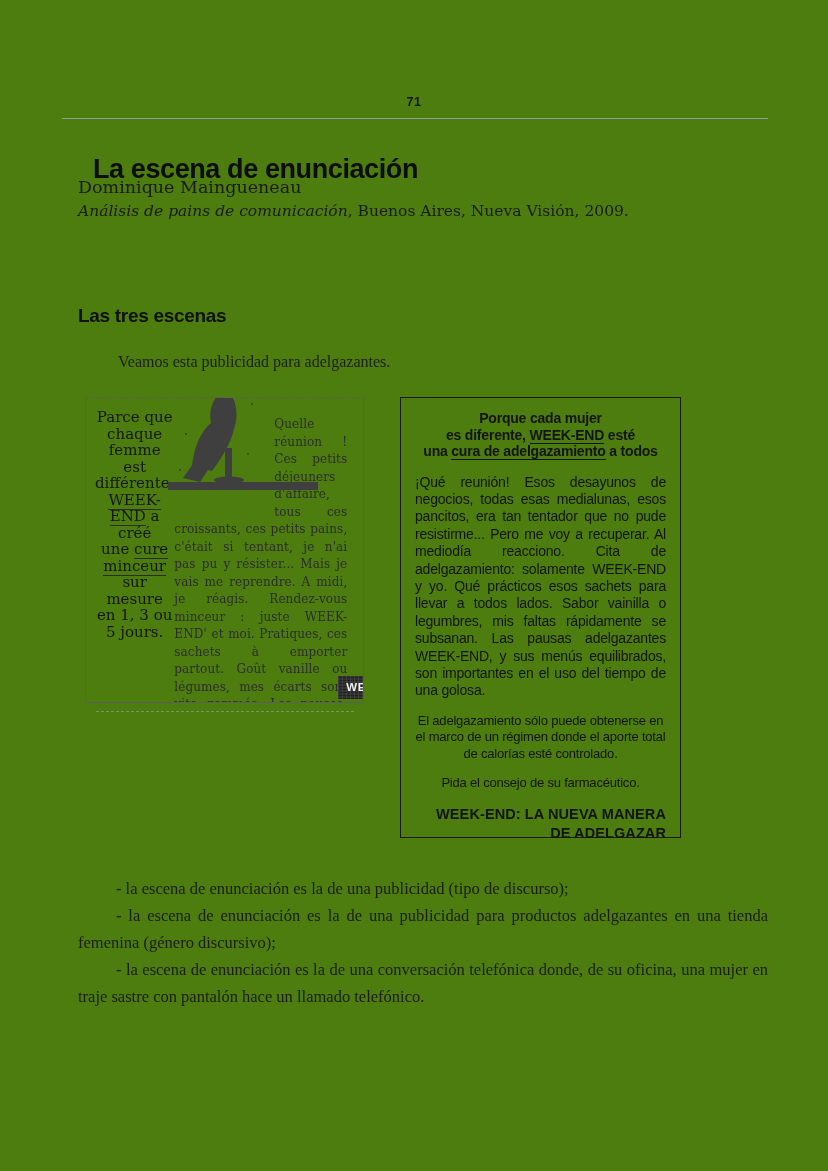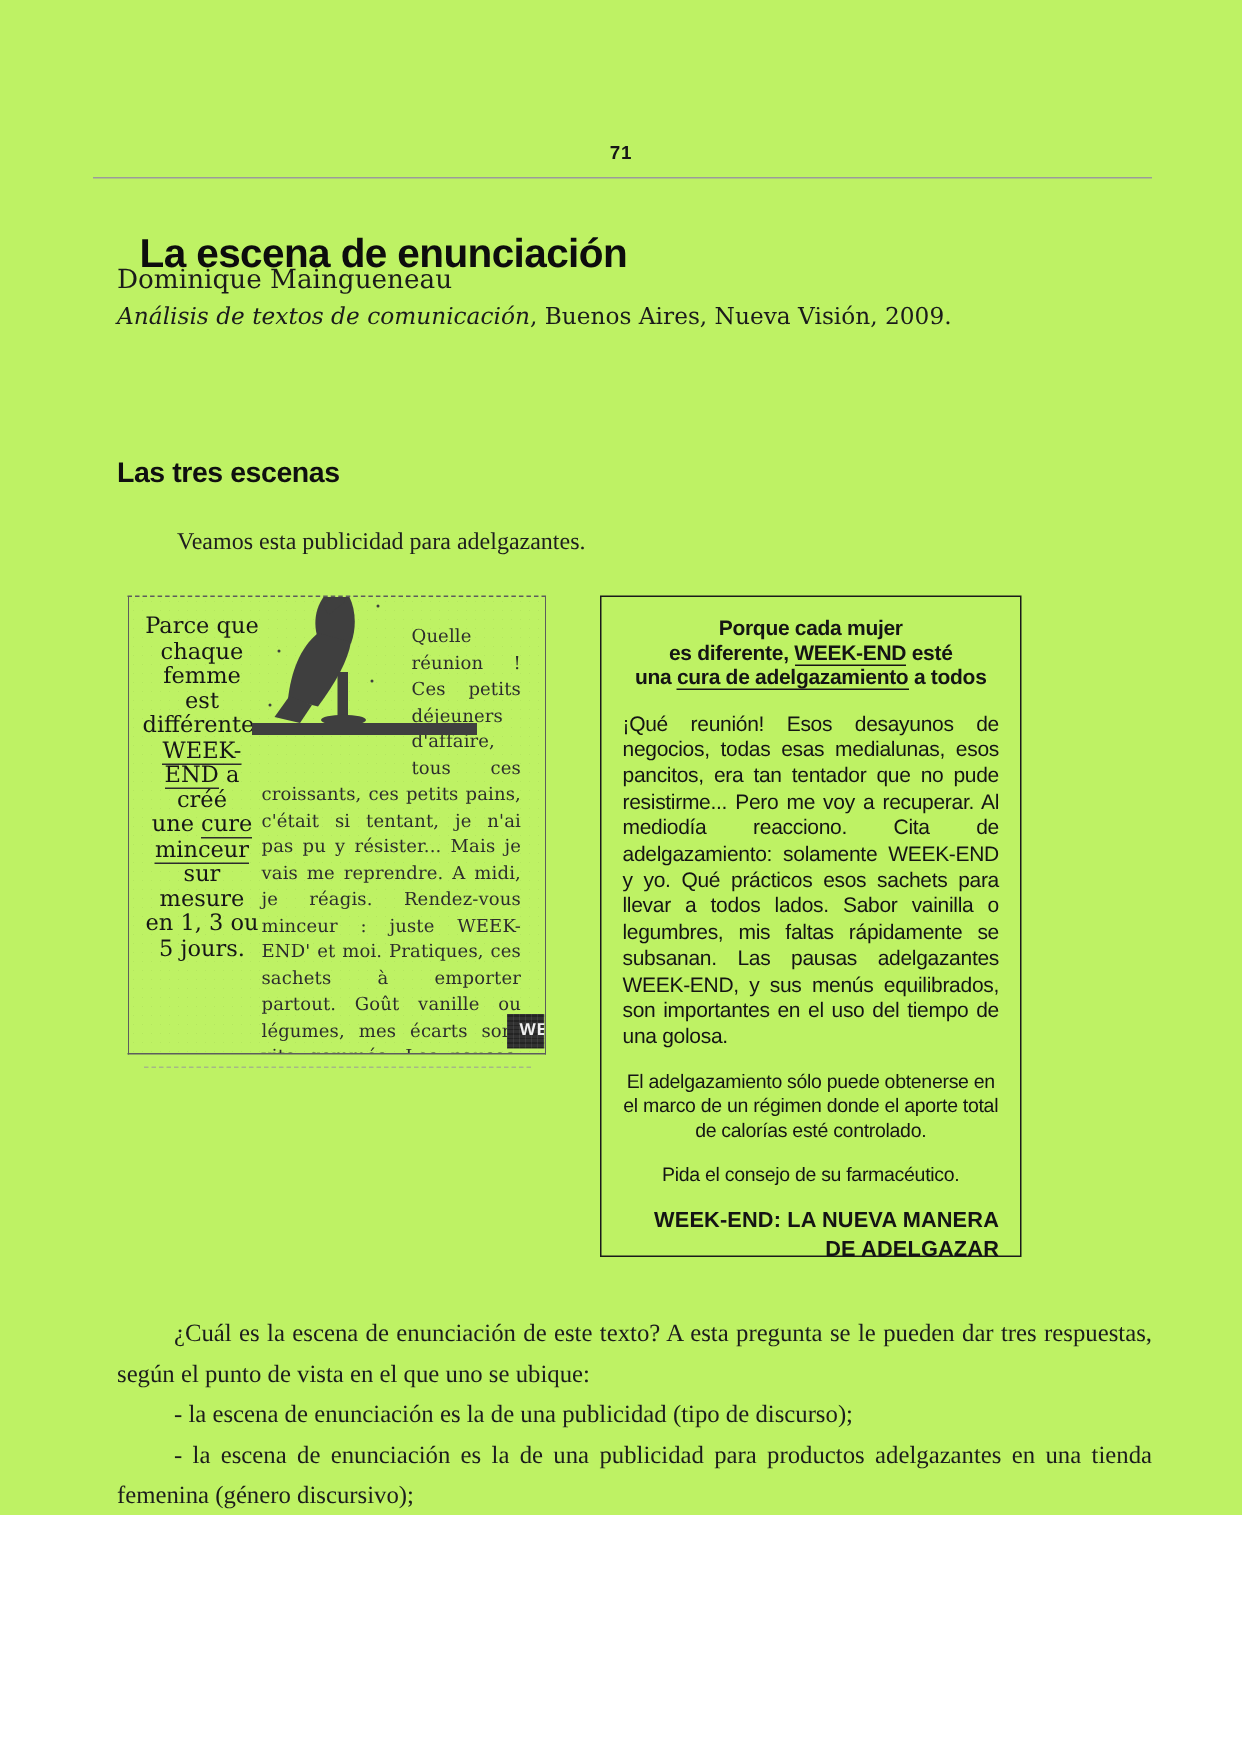--- a/index.html
+++ b/index.html
@@ -1,16 +1,16 @@
 <!DOCTYPE html>
 <html><head>
 <meta charset="utf-8">
 <style>
   html,body{margin:0;padding:0;background:#ffffff;}
-  .page{position:relative;width:828px;height:1010px;background:#bef264;overflow:hidden;
+  .page{position:relative;width:828px;height:1171px;background:#4d7c0f;overflow:hidden;
         font-family:"Liberation Serif",serif;color:#1e1e1e;text-decoration:underline;}
 
   
   .pageno{position:absolute;top:95px;left:0;width:828px;text-align:center;
           font-family:"Liberation Sans",sans-serif;font-weight:bold;font-size:12.5px;
           letter-spacing:.5px;color:#161616;}
   .rule{position:absolute;top:118px;left:62px;right:60px;height:1px;background:#9b9b9b;}
 
   .title{position:absolute;top:138px;left:77px;font-family:"Liberation Sans",sans-serif;
          font-weight:bold;font-size:27px;letter-spacing:-.4px;color:#0d0d0d;}
@@ -77,21 +77,21 @@
 </head>
 <body>
 
 <div class="page">
 
   <div class="pageno">71</div>
   <div class="rule"></div>
 
   <h1 class="title" style="margin:16px;">La escena de enunciación</h1>
   <div class="author">Dominique Maingueneau</div>
-  <div class="citation"><span class="it">Análisis de textos de comunicación</span><span>, Buenos Aires, Nueva Visión, 2009.</span></div>
+  <div class="citation"><span class="it">Análisis de pains de comunicación</span><span>, Buenos Aires, Nueva Visión, 2009.</span></div>
 
   <h2 class="sectionh" style="margin:0;">Las tres escenas</h2>
   <div class="intro">Veamos esta publicidad para adelgazantes.</div>
 
   <div class="adL">
     <div class="fr-head">
       <div>Parce que chaque femme</div>
       <div><span>est différente, </span><span class="u">WEEK-END</span><span> a créé</span></div>
       <div><span>une </span><span class="u">cure minceur</span><span> sur mesure</span></div>
       <div>en 1, 3 ou 5 jours.</div>
@@ -140,18 +140,18 @@
       <div><span>es diferente, </span><span class="u">WEEK-END</span><span> esté</span></div>
       <div><span>una </span><span class="u">cura de adelgazamiento</span><span> a todos</span></div>
     </div>
     <div class="es-body">¡Qué reunión! Esos desayunos de negocios, todas esas medialunas, esos pancitos, era tan tentador que no pude resistirme... Pero me voy a recuperar. Al mediodía reacciono. Cita de adelgazamiento: solamente WEEK-END y yo. Qué prácticos esos sachets para llevar a todos lados. Sabor vainilla o legumbres, mis faltas rápidamente se subsanan. Las pausas adelgazantes WEEK-END, y sus menús equilibrados, son importantes en el uso del tiempo de una golosa.</div>
     <div class="es-disclaimer">El adelgazamiento sólo puede obtenerse en el marco de un régimen donde el aporte total de calorías esté controlado.</div>
     <div class="es-advice">Pida el consejo de su farmacéutico.</div>
     <div class="es-slogan">WEEK-END: LA NUEVA MANERA DE ADELGAZAR</div>
   </div>
 
   <div class="discussion">
-    <p>¿Cuál es la escena de enunciación de este texto? A esta pregunta se le pueden dar tres respuestas, según el punto de vista en el que uno se ubique:</p>
     <p>- la escena de enunciación es la de una publicidad (tipo de discurso);</p>
     <p>- la escena de enunciación es la de una publicidad para productos adelgazantes en una tienda femenina (género discursivo);</p>
+    <p>- la escena de enunciación es la de una conversación telefónica donde, de su oficina, una mujer en traje sastre con pantalón hace un llamado telefónico.</p>
   </div>
 
 </div>
 
 </body></html>

